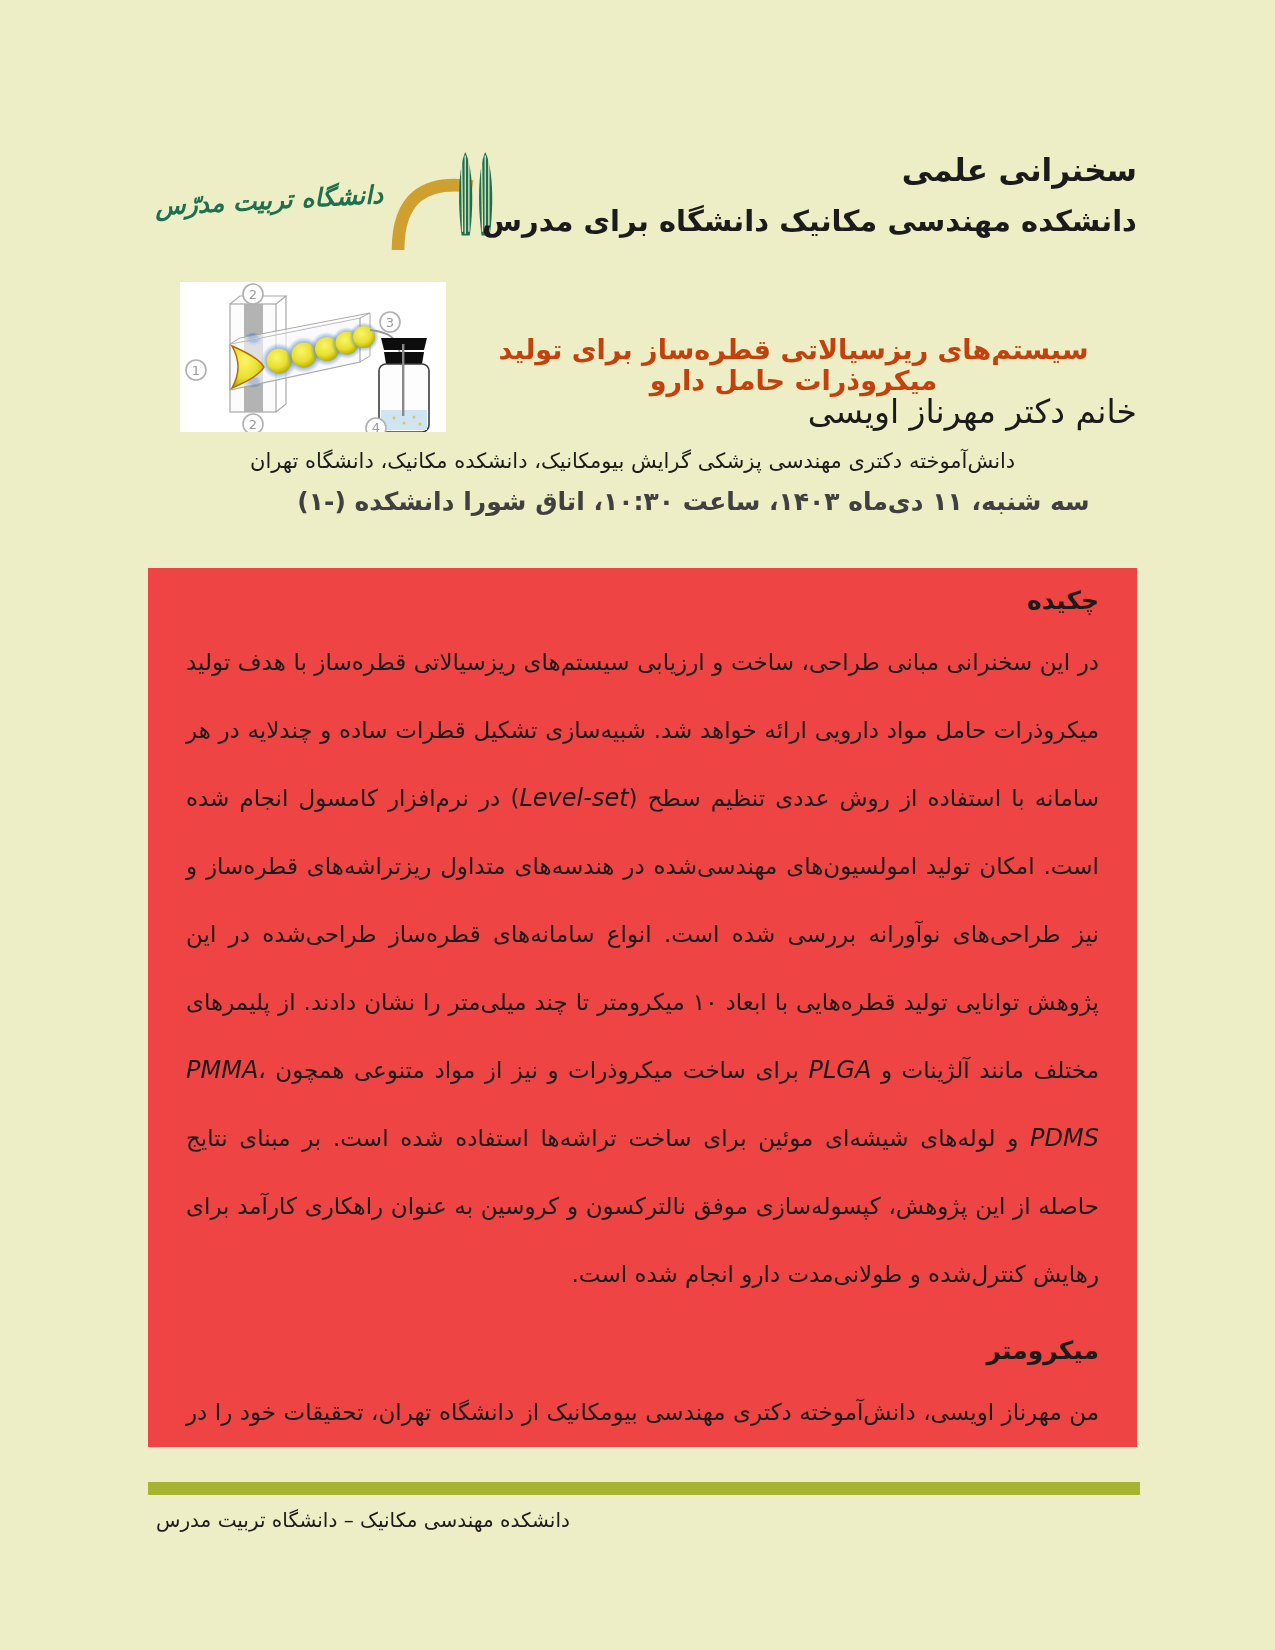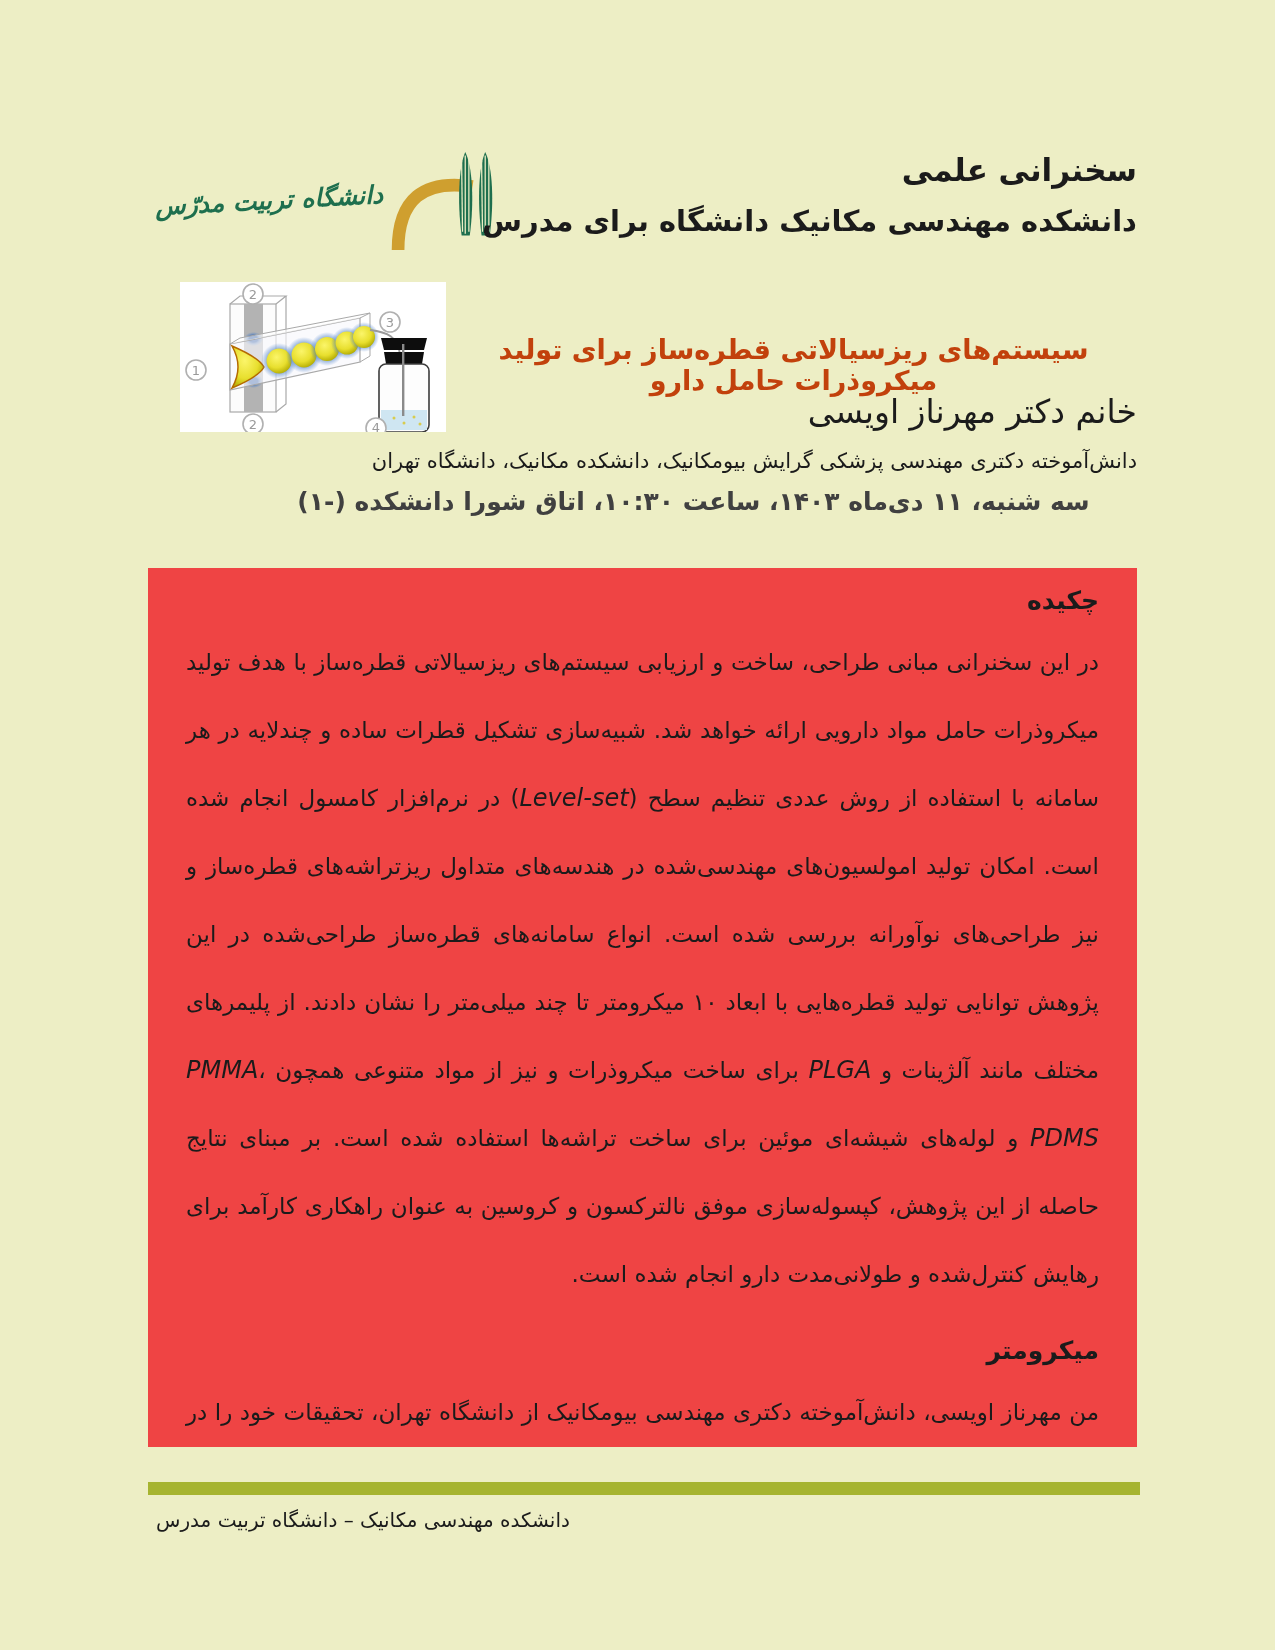--- a/index.html
+++ b/index.html
@@ -20,21 +20,21 @@
   }
   .header-block{left:250px;top:152px;width:887px;text-align:right;direction:rtl;}
   .header-line1{font-size:31px;font-weight:bold;}
   .header-line2{font-size:29px;font-weight:bold;margin-top:16px;}
 
   
   .diagram-wrap{left:180px;top:282px;width:266px;height:150px;background:#ffffff;}
   .event-title{left:450px;top:326px;width:687px;text-align:center;direction:rtl;
     color:#c2410c;font-weight:bold;font-size:27px;margin-top:8px;}
   .speaker{left:250px;top:392px;width:887px;text-align:right;direction:rtl;font-size:33px;}
-  .affiliation{left:250px;top:449px;width:887px;text-align:right;direction:rtl;font-size:21px;}
+  .affiliation{left:250px;top:449px;width:887px;text-align:left;direction:rtl;font-size:21px;}
   .datetime{left:250px;top:487px;width:887px;text-align:center;direction:rtl;
     color:#404040;font-weight:bold;font-size:25px;}
 
   
   .content-box{
     left:148px;top:568px;width:989px;height:879px;box-sizing:border-box;
     background:#ef4444;padding:16px 38px 32px 38px;direction:rtl;overflow:hidden;
   }
   .section-heading{font-size:25px;font-weight:bold;line-height:34px;}
   .body-par{font-size:23px;line-height:68px;text-align:justify;margin-top:10px;}

